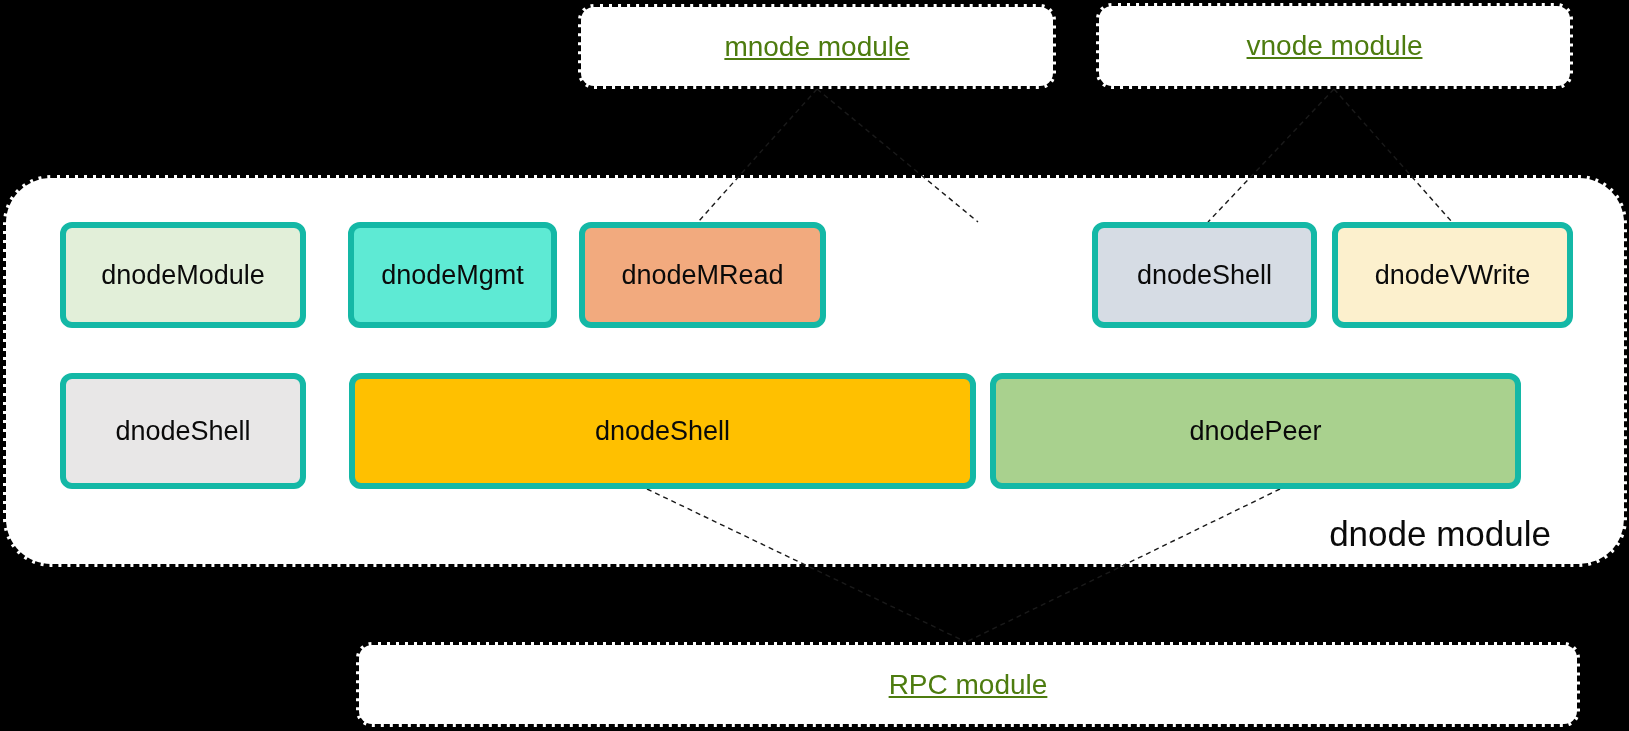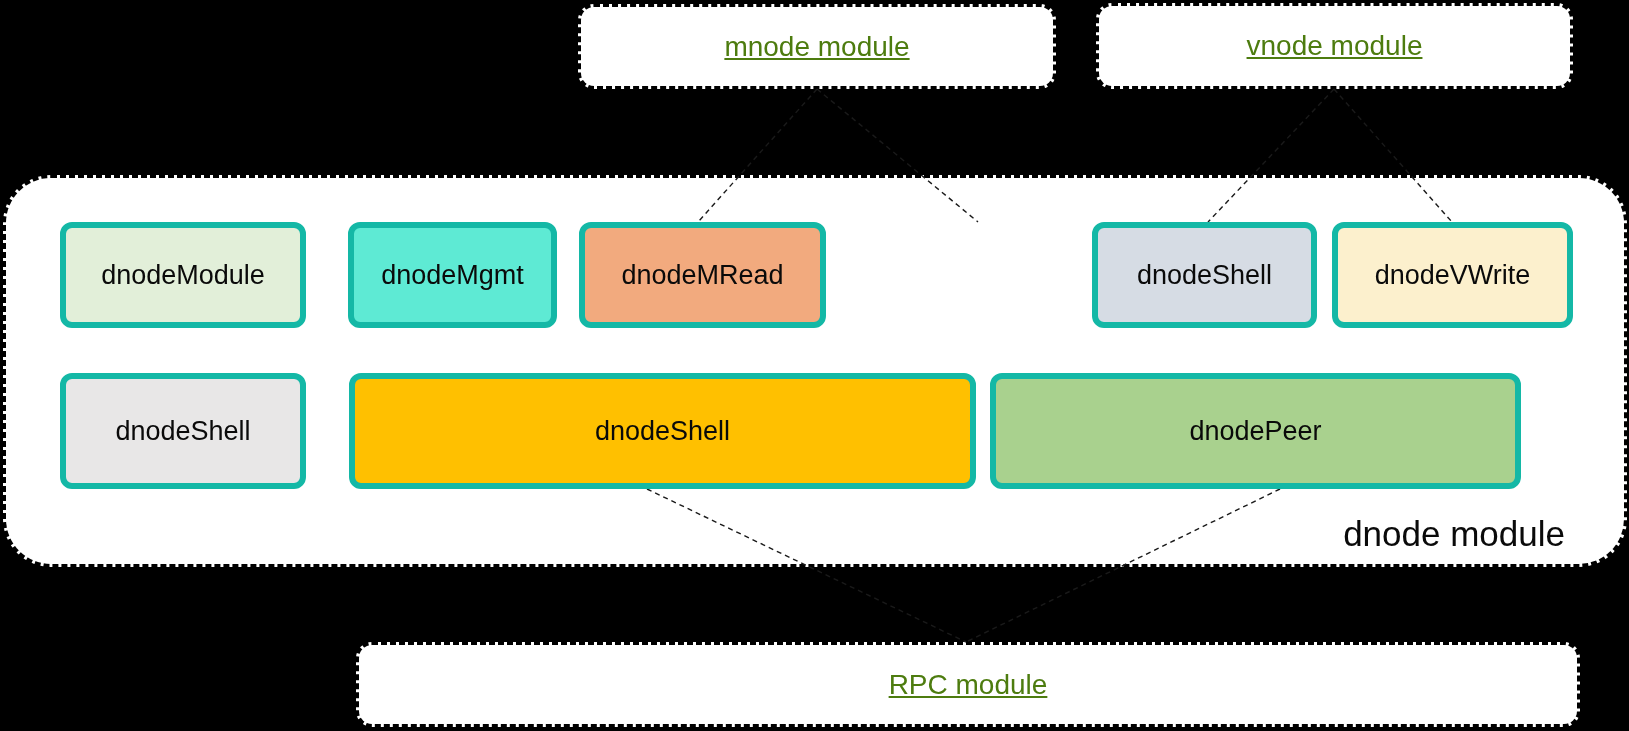--- a/index.html
+++ b/index.html
@@ -41,21 +41,21 @@
     top: 175px;
     width: 1624px;
     height: 392px;
     background: #ffffff;
     border: 3px dashed #000000;
     border-radius: 48px;
     z-index: 0;
   }
   .dnode-container-label {
     position: absolute;
-    right: 59px;
+    right: 73px;
     bottom: 10px;
     font-size: 35px;
     color: #0a0a0a;
     white-space: nowrap;
   }
   
   .lines {
     position: absolute;
     left: 0;
     top: 0;

